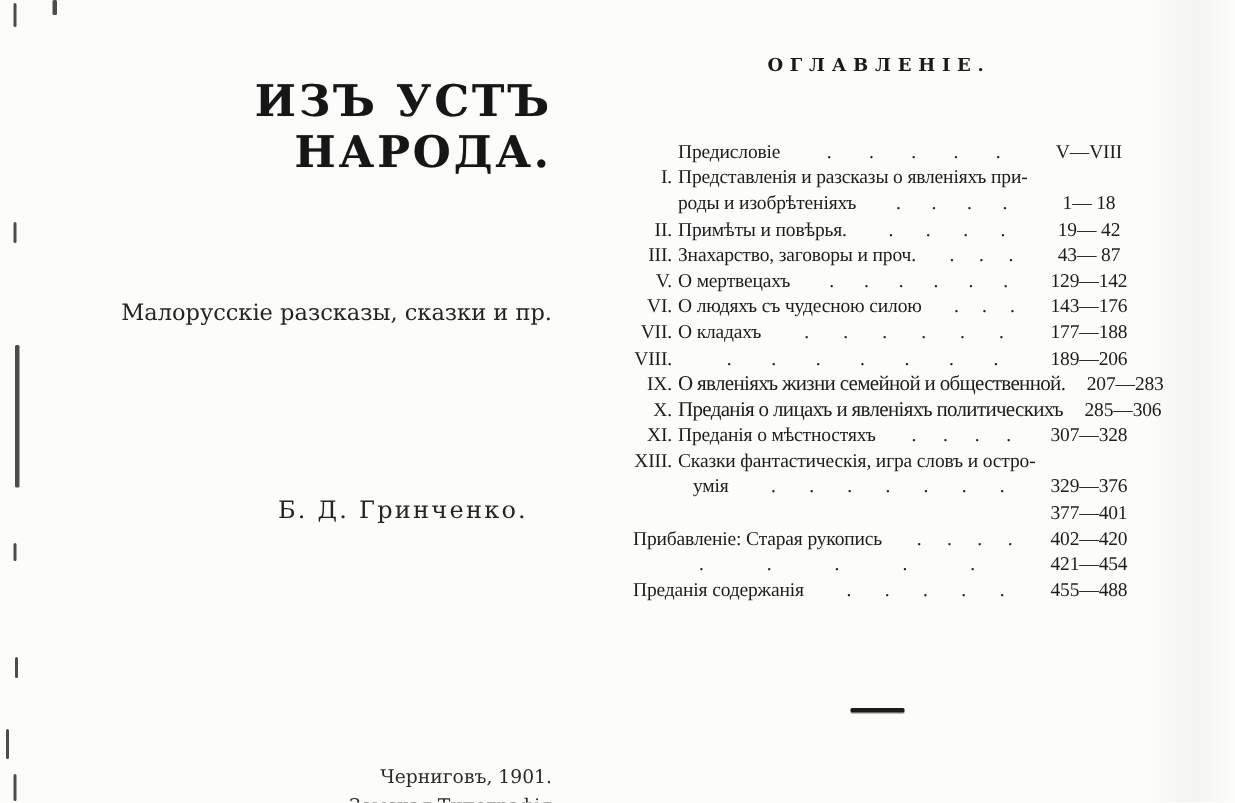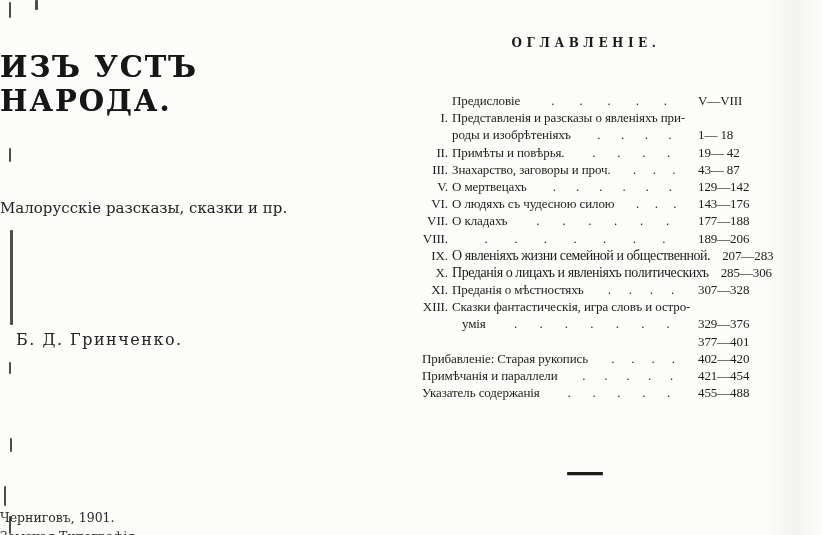--- a/index.html
+++ b/index.html
@@ -12,21 +12,21 @@
   }
   .spread{position:absolute;inset:0;}
   
   .spread::after{
     content:"";position:absolute;top:0;right:0;width:60px;height:100%;
     background:linear-gradient(to right, rgba(0,0,0,0) 0%, rgba(0,0,0,0.035) 55%, rgba(0,0,0,0) 100%);
     pointer-events:none;
   }
 
   
-  .page-left{position:absolute;left:0;top:0;width:368px;height:535px;text-align:left;}
+  .page-left{position:absolute;left:0;top:0;width:368px;height:535px;text-align:right;}
   .book-title{
     margin:0;position:absolute;top:50px;left:0;right:0;
     font-size:29px;font-weight:bold;letter-spacing:2px;color:#161616;
     text-shadow:0 0 0.5px rgba(0,0,0,0.55);
   }
   .book-subtitle{
     margin:0;position:absolute;top:199px;left:0;right:0;
     font-size:15px;color:#232323;
   }
   .book-author{
@@ -44,21 +44,21 @@
   }
   .toc{position:absolute;top:93px;left:0;width:336px;font-size:13px;letter-spacing:-0.1px;}
   .toc-line{display:flex;align-items:baseline;height:17.2px;white-space:nowrap;font-family:Liberation Serif, serif;}
   .toc-line .num{flex:none;width:30px;margin-right:4px;text-align:right;}
   .toc-line .title{flex:none;}
   .toc-line .title.indent{padding-left:10px;}
   .toc-line.flush .title{padding-left:4px;}
   .toc-line.tight .title{font-size:14px;letter-spacing:-0.45px;}
   .toc-line .dots{flex:1 1 auto;display:flex;justify-content:space-evenly;min-width:0;overflow:hidden;margin:0 6px;}
   .toc-line .dots span{flex:none;}
-  .toc-line .pages{flex:none;width:56px;text-align:left;white-space:pre;}
+  .toc-line .pages{flex:none;width:56px;text-align:center;white-space:pre;}
 
   .end-rule{
     position:absolute;left:567px;top:472px;width:36px;height:3px;
     background:#1b1b1b;border-radius:1px;
     box-shadow:0 1px 0 rgba(0,0,0,0.25);
   }
 
   
   .artifact{position:absolute;background:rgba(25,25,25,0.78);border-radius:1px;}
 </style>
@@ -229,32 +229,31 @@
           <span class="title">Прибавленіе: Старая рукопись</span>
           <span class="dots">
             <span>.</span>
             <span>.</span>
             <span>.</span>
             <span>.</span>
           </span>
           <span class="pages">402—420</span>
         </div>
         <div class="toc-line flush">
-          <span class="title">Примѣчанія и параллели</span>
           <span class="dots">
             <span>.</span>
             <span>.</span>
             <span>.</span>
             <span>.</span>
             <span>.</span>
           </span>
           <span class="pages">421—454</span>
         </div>
         <div class="toc-line flush">
-          <span class="title">Указатель содержанія</span>
+          <span class="title">Преданія содержанія</span>
           <span class="dots">
             <span>.</span>
             <span>.</span>
             <span>.</span>
             <span>.</span>
             <span>.</span>
           </span>
           <span class="pages">455—488</span>
         </div>
       </div>

